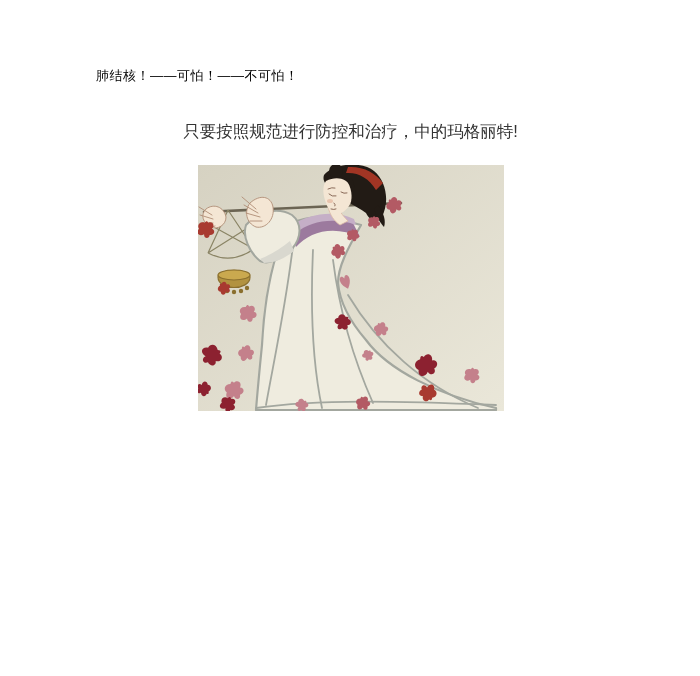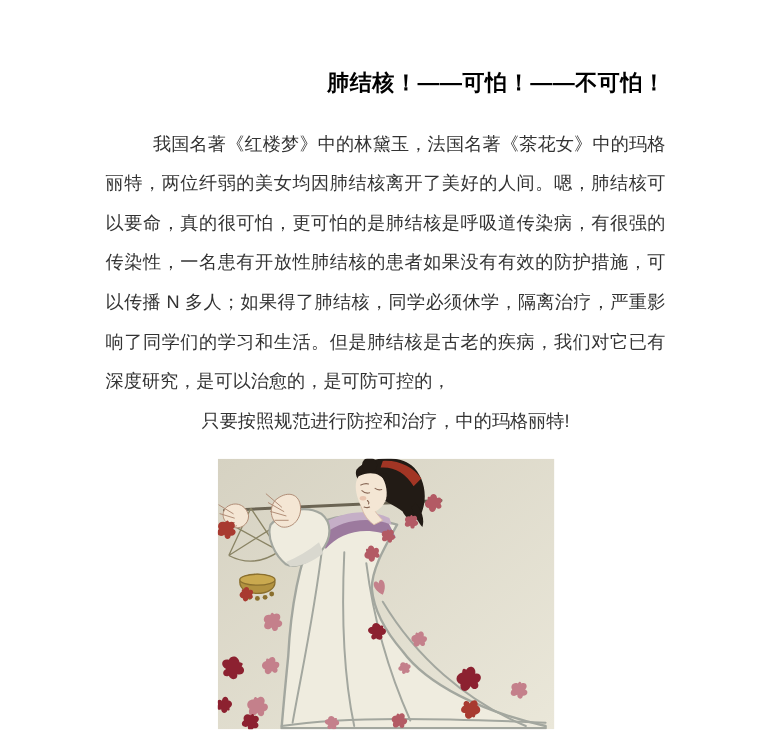--- a/index.html
+++ b/index.html
@@ -13,24 +13,24 @@
   }
   .page {
     box-sizing: border-box;
     width: 700px;
     height: 676px;
     padding: 64px 95px 0 96px;
     background: #ffffff;
   }
   .doc-title {
     margin: 0 0 25px 0;
-    font-size: 20px;
-    font-weight: bold;
+    font-size: 13px;
+    font-weight: normal;
     color: #000000;
-    text-align: right;
+    text-align: left;
     letter-spacing: 0.5px;
     line-height: 24px;
   }
   .body-par {
     margin: 0;
     font-size: 16.5px;
     color: #333333;
     line-height: 36px;
     text-align: justify;
     text-indent: 43px;
@@ -48,21 +48,20 @@
   }
   .figure-wrap svg { display: block; }
 </style>
 </head>
 <body>
 
 <div class="page">
 
   <h1 class="doc-title">肺结核！——可怕！——不可怕！</h1>
 
-  <p class="body-par">我国名著《红楼梦》中的林黛玉，法国名著《茶花女》中的玛格丽特，两位纤弱的美女均因肺结核离开了美好的人间。嗯，肺结核可以要命，真的很可怕，更可怕的是肺结核是呼吸道传染病，有很强的传染性，一名患有开放性肺结核的患者如果没有有效的防护措施，可以传播 N 多人；如果得了肺结核，同学必须休学，隔离治疗，严重影响了同学们的学习和生活。但是肺结核是古老的疾病，我们对它已有深度研究，是可以治愈的，是可防可控的，</p>
 
   <p class="closing-par">只要按照规范进行防控和治疗，中的玛格丽特!</p>
 
   <div class="figure-wrap">
     <svg width="306" height="246" viewBox="0 0 306 246" xmlns="http://www.w3.org/2000/svg">
       <defs>
         <linearGradient id="bgGrad" x1="0" y1="0" x2="1" y2="1">
           <stop offset="0" stop-color="#d6d2c2"></stop>
           <stop offset="1" stop-color="#eae7d9"></stop>
         </linearGradient>

